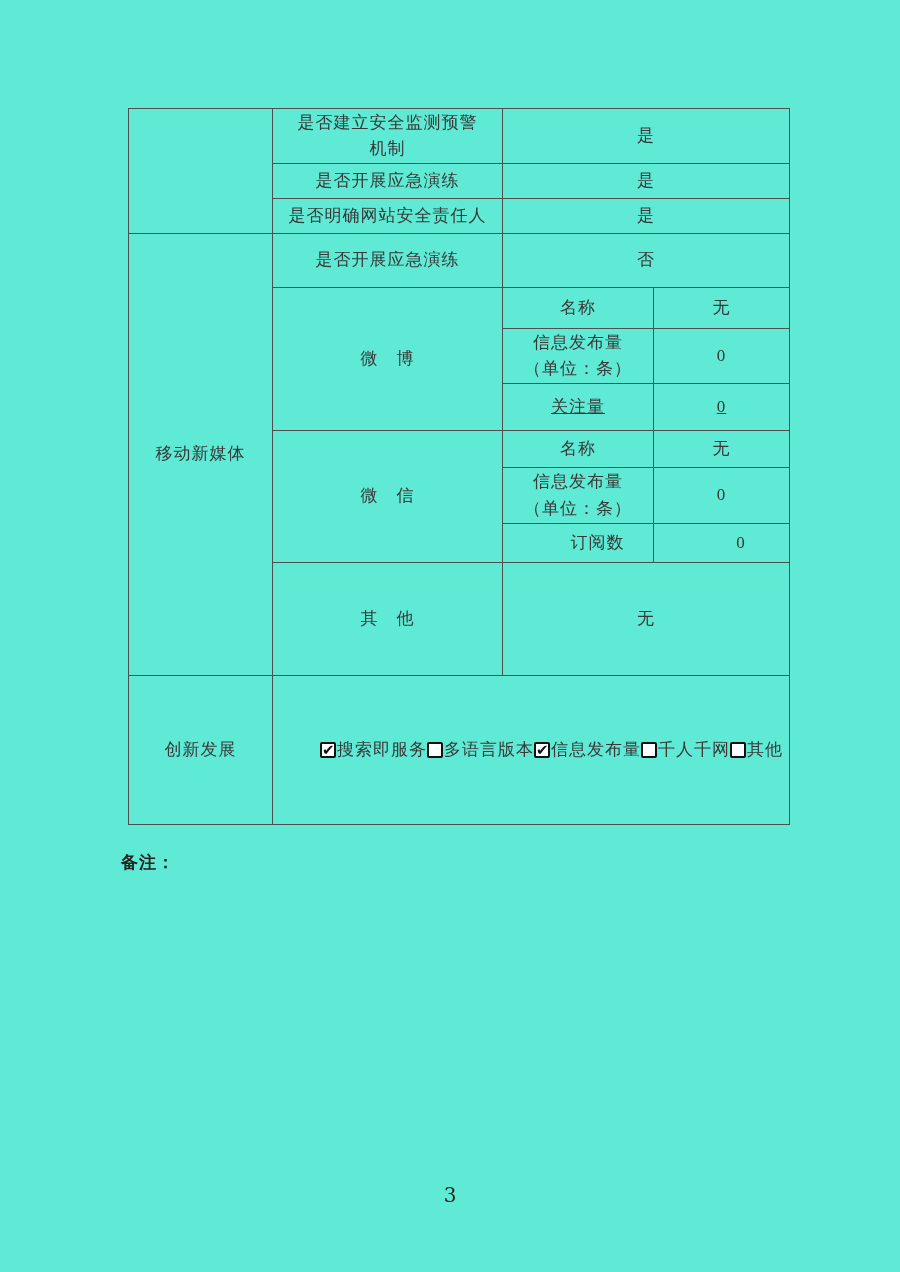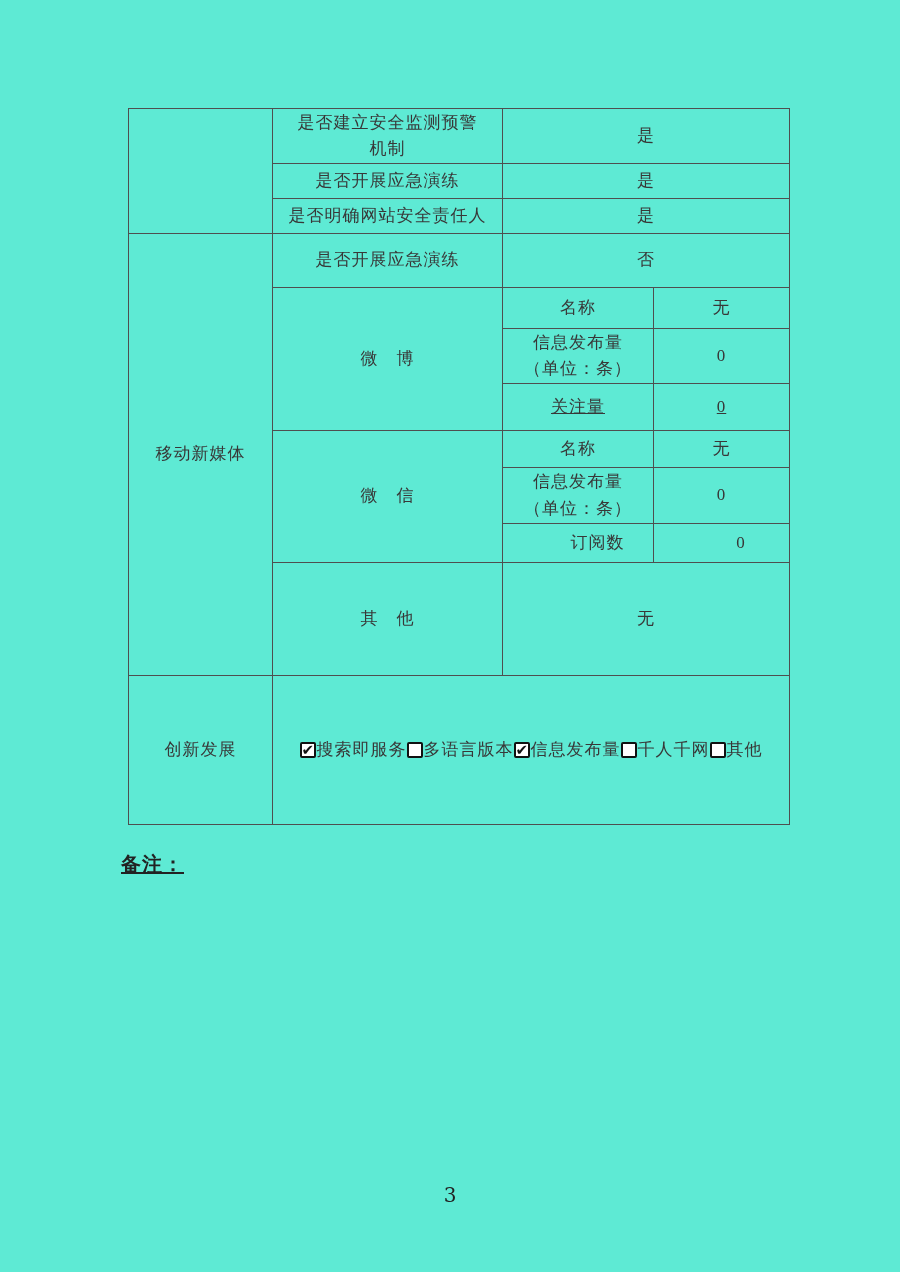--- a/index.html
+++ b/index.html
@@ -38,21 +38,21 @@
   tr.h37  td { height: 37px; }
   tr.h56  td { height: 56px; }
   tr.h39  td { height: 39px; padding-left: 39px; }
   tr.h101 td { height: 113px; }
   tr.h149 td { height: 149px; }
 
   .innovation-cell { padding: 0 6px; }
   .cb-row {
     display: flex;
     align-items: center;
-    justify-content: center;
+    justify-content: flex-end;
     flex-wrap: nowrap;
     white-space: nowrap;
   }
   .cb-item { display: inline-flex; align-items: center; }
   .checkbox {
     display: inline-block;
     width: 16px; height: 16px;
     border: 2.5px solid #111111;
     border-radius: 2px;
     margin: 0 1px 0 0;
@@ -67,25 +67,24 @@
     font-size: 15px;
     font-weight: bold;
     color: #111111;
     font-family: "DejaVu Sans", sans-serif;
   }
   .cb-label { font-size: 17px; letter-spacing: 1px; white-space: nowrap; }
 
   .remark {
     position: absolute;
     left: 121px; top: 851px;
-    font-size: 20px;
+    font-size: 17px;
     font-weight: bold;
     letter-spacing: 1px;
     color: #222222;
-    text-decoration: underline;
   }
   .page-number {
     position: absolute;
     left: 0; top: 1183px;
     width: 900px;
     text-align: center;
     font-size: 20px;
     color: #222222;
     font-family: "DejaVu Serif", serif;
   }

